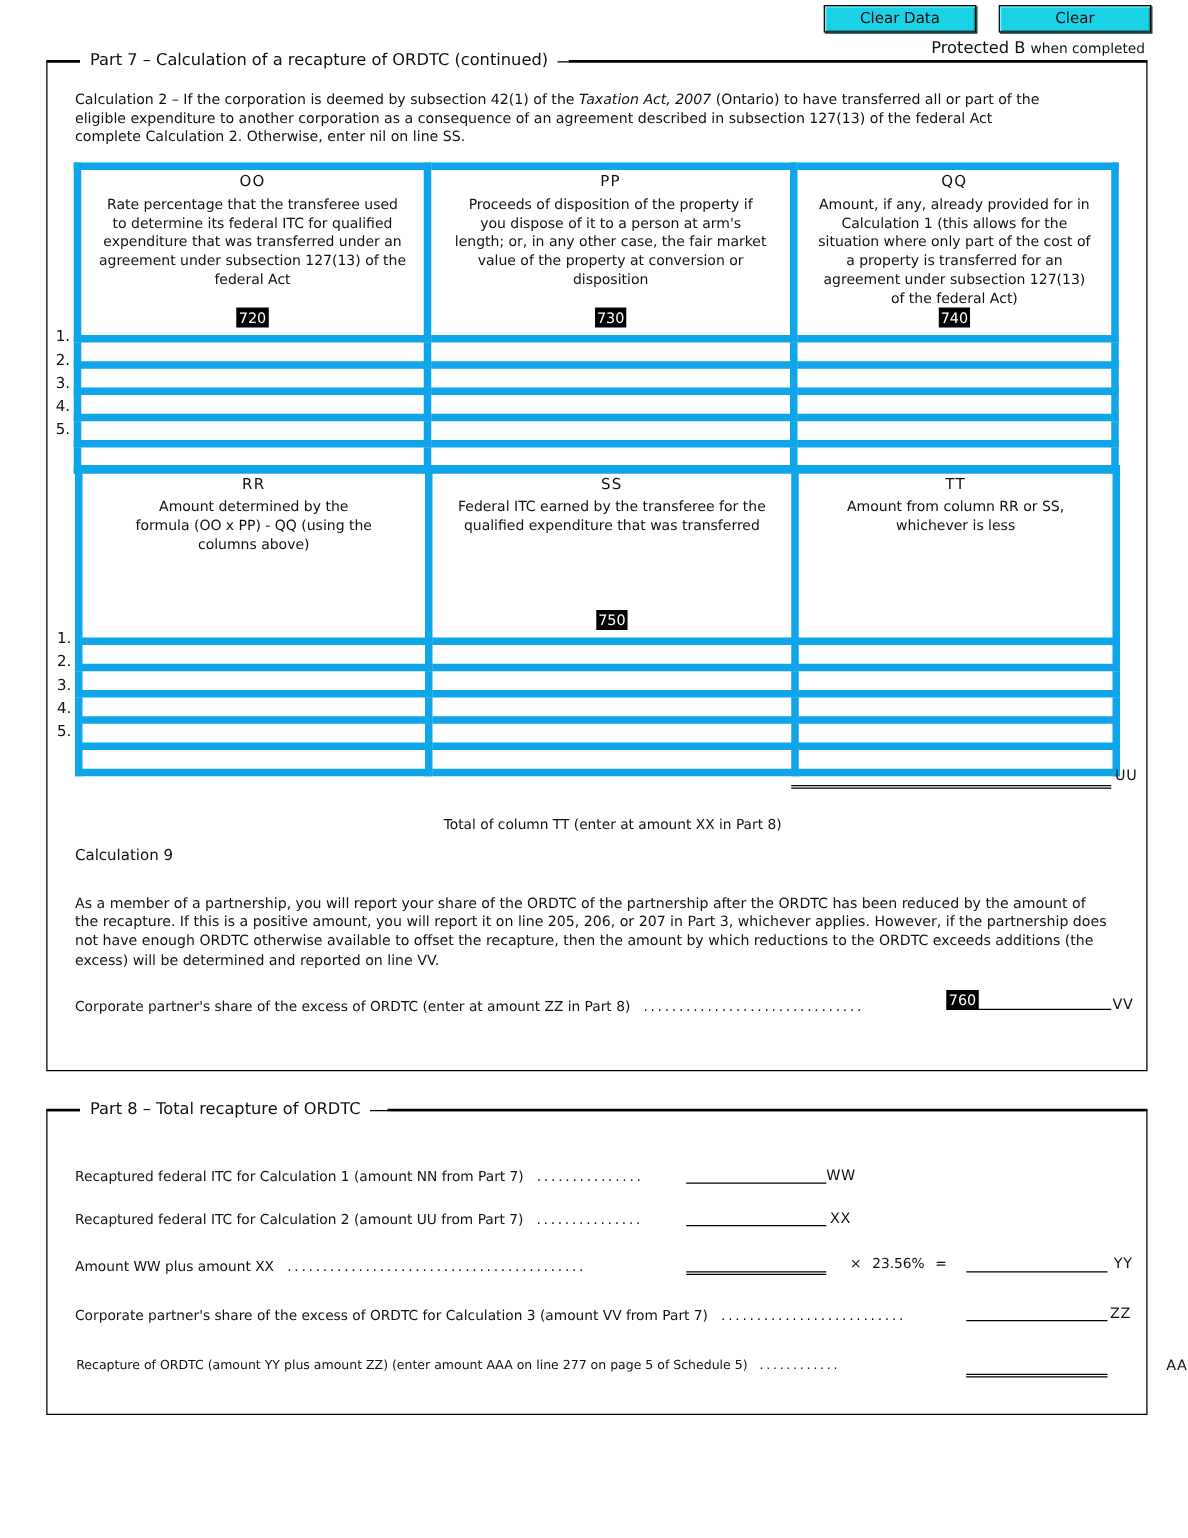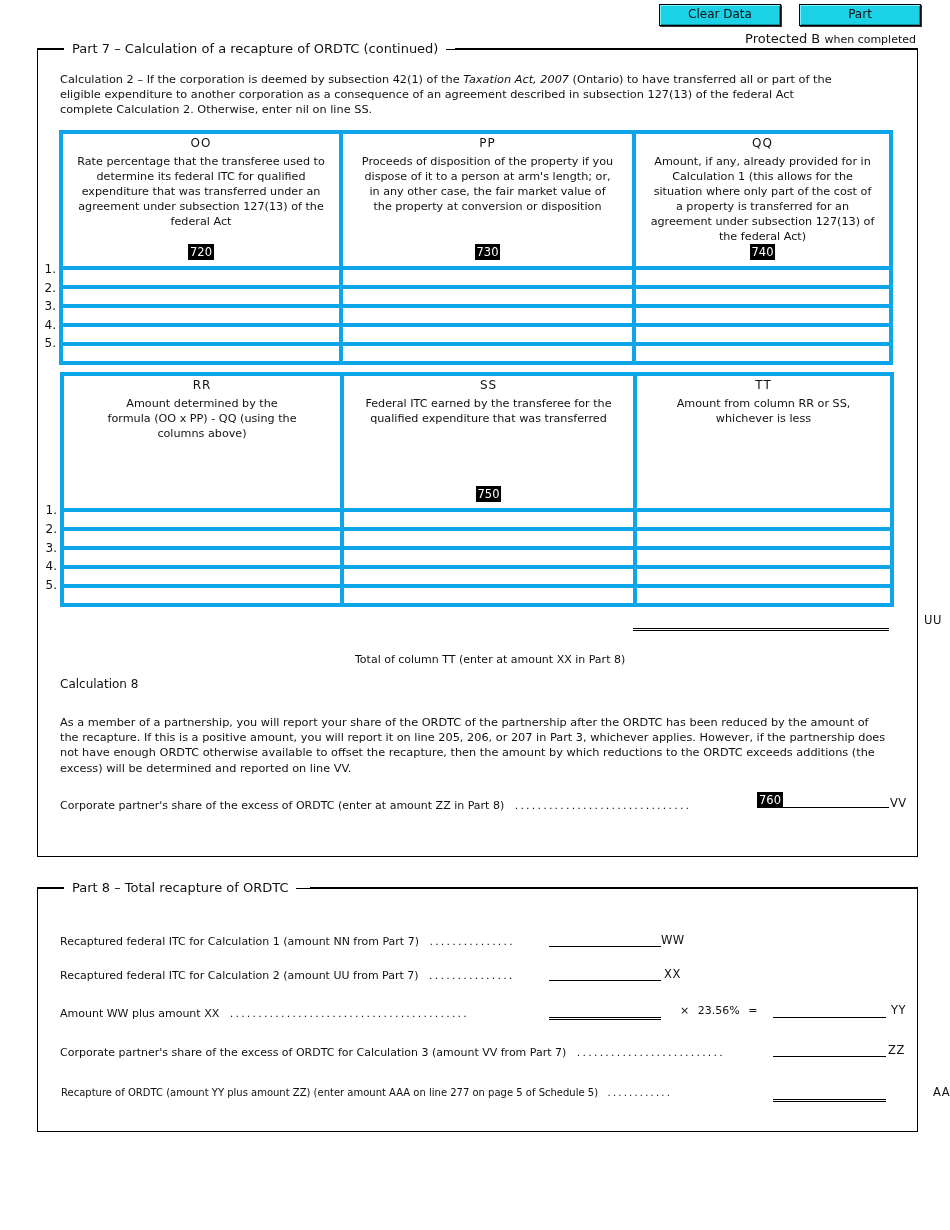--- a/index.html
+++ b/index.html
@@ -13,21 +13,21 @@
   .protected small { font-size: 11px; }
 
   .section { position: absolute; border: 1px solid #000; }
   .legend { position: absolute; background: #fff; font-size: 13px; padding: 0 8px; white-space: nowrap; }
   .legend-dash { position: absolute; height: 2px; background: #000; }
 
   .para { position: absolute; font-size: 11.3px; line-height: 15.2px; }
   .para i { font-style: italic; }
 
   table.grid { position: absolute; border-collapse: collapse; table-layout: fixed; }
-  table.grid td { border: 4px solid #0ea5e9; padding: 0; vertical-align: top; }
+  table.grid td { border: 6px solid #0ea5e9; padding: 0; vertical-align: top; }
   .hdr { text-align: center; font-size: 11.2px; line-height: 15px; position: relative; }
   .hdr .code { display: block; font-size: 12px; margin-top: 2px; margin-bottom: 3px; letter-spacing: 1px; }
   .linecode { position: absolute; left: 50%; transform: translateX(-50%); bottom: 6px; background: #000; color: #fff;
               font-size: 11.5px; padding: 1px 2px; line-height: 14px; }
   .rowcell { height: 18.5px; }
   .rowcell input { width: 100%; height: 100%; border: none; background: transparent; }
   .rownum { position: absolute; font-size: 12px; text-align: right; width: 20px; }
 
   .label { position: absolute; font-size: 11px; white-space: nowrap; }
   .dots { letter-spacing: 2.2px; }
@@ -35,21 +35,21 @@
   .dline { position: absolute; border-bottom: 3px double #000; height: 15px; }
   .uline input, .dline input { width: 100%; height: 100%; border: none; background: transparent; }
   .tag { position: absolute; font-size: 11.5px; letter-spacing: 0.5px; }
   .code-box { position: absolute; background: #000; color: #fff; font-size: 11.5px; padding: 1px 2px; line-height: 14px; }
   .page-num { position: absolute; right: 31px; top: 1187px; font-size: 11px; margin-top: 48px; }
 </style>
 </head>
 <body>
 
 <div class="btn" style="left:659px; width:122px;">Clear Data</div>
-<div class="btn" style="left:799px; width:122px;">Part</div>
+<div class="btn" style="left:799px; width:122px;">Clear</div>
 <div class="protected"><span>Protected B</span> <small>when completed</small></div>
 
 <div class="section" style="left:37px; top:49px; width:881px; height:808px;"></div>
 <div class="legend-dash" style="left:37px; top:48px; width:27px;"></div>
 <div class="legend-dash" style="left:455px; top:48px; width:463px;"></div>
 <div class="legend" style="left:64px; top:41px;">Part 7 – Calculation of a recapture of ORDTC (continued)</div>
 
 <div class="para" style="left:60px; top:72px; width:780px;"><span>Calculation 2 – If the corporation is deemed by subsection 42(1) of the </span><i>Taxation Act, 2007</i><span> (Ontario) to have transferred all or part of the eligible expenditure to another corporation as a consequence of an agreement described in subsection 127(13) of the federal Act complete Calculation 2. Otherwise, enter nil on line SS.</span></div>
 
 <table class="grid" style="left:59px; top:130px; width:830px;">
@@ -171,23 +171,23 @@
 </tbody>
   </table>
 <div class="rownum" style="left:37px; top:503px;">1.</div>
 <div class="rownum" style="left:37px; top:522px;">2.</div>
 <div class="rownum" style="left:37px; top:541px;">3.</div>
 <div class="rownum" style="left:37px; top:559px;">4.</div>
 <div class="rownum" style="left:37px; top:578px;">5.</div>
 
 <div class="label" style="left:355px; top:616px;margin-top:37px;">Total of column TT (enter at amount XX in Part 8)</div>
 <div class="dline" style="left:633px; top:616px; width:256px;"><input style=""></div>
-<div class="tag" style="left:924px; top:613px;">UU</div>
-
-<div class="para" style="left:60px; top:677px; font-size:12px;">Calculation 8</div>
+<div class="tag" style="left:892px; top:613px;">UU</div>
+
+<div class="para" style="left:60px; top:677px; font-size:12px;">Calculation 9</div>
 <div class="para" style="left:60px; top:715px; width:830px;">As a member of a partnership, you will report your share of the ORDTC of the partnership after the ORDTC has been reduced by the amount of the recapture. If this is a positive amount, you will report it on line 205, 206, or 207 in Part 3, whichever applies. However, if the partnership does not have enough ORDTC otherwise available to offset the recapture, then the amount by which reductions to the ORDTC exceeds additions (the excess) will be determined and reported on line VV.</div>
 
 <div class="label" style="left:60px; top:799px;"><span>Corporate partner's share of the excess of ORDTC (enter at amount ZZ in Part 8)</span>&nbsp;&nbsp;&nbsp;<span class="dots">...............................</span></div>
 <div class="code-box" style="left:741px; top:792px;margin-left:16px;">760</div>
 <div class="uline" style="left:777px; top:794px; width:112px;"><input style=""></div>
 <div class="tag" style="left:890px; top:796px;">VV</div>
 
 <div class="section" style="left:37px; top:888px; width:881px; height:244px;"></div>
 <div class="legend-dash" style="left:37px; top:887px; width:27px;"></div>
 <div class="legend-dash" style="left:310px; top:887px; width:608px;"></div>

